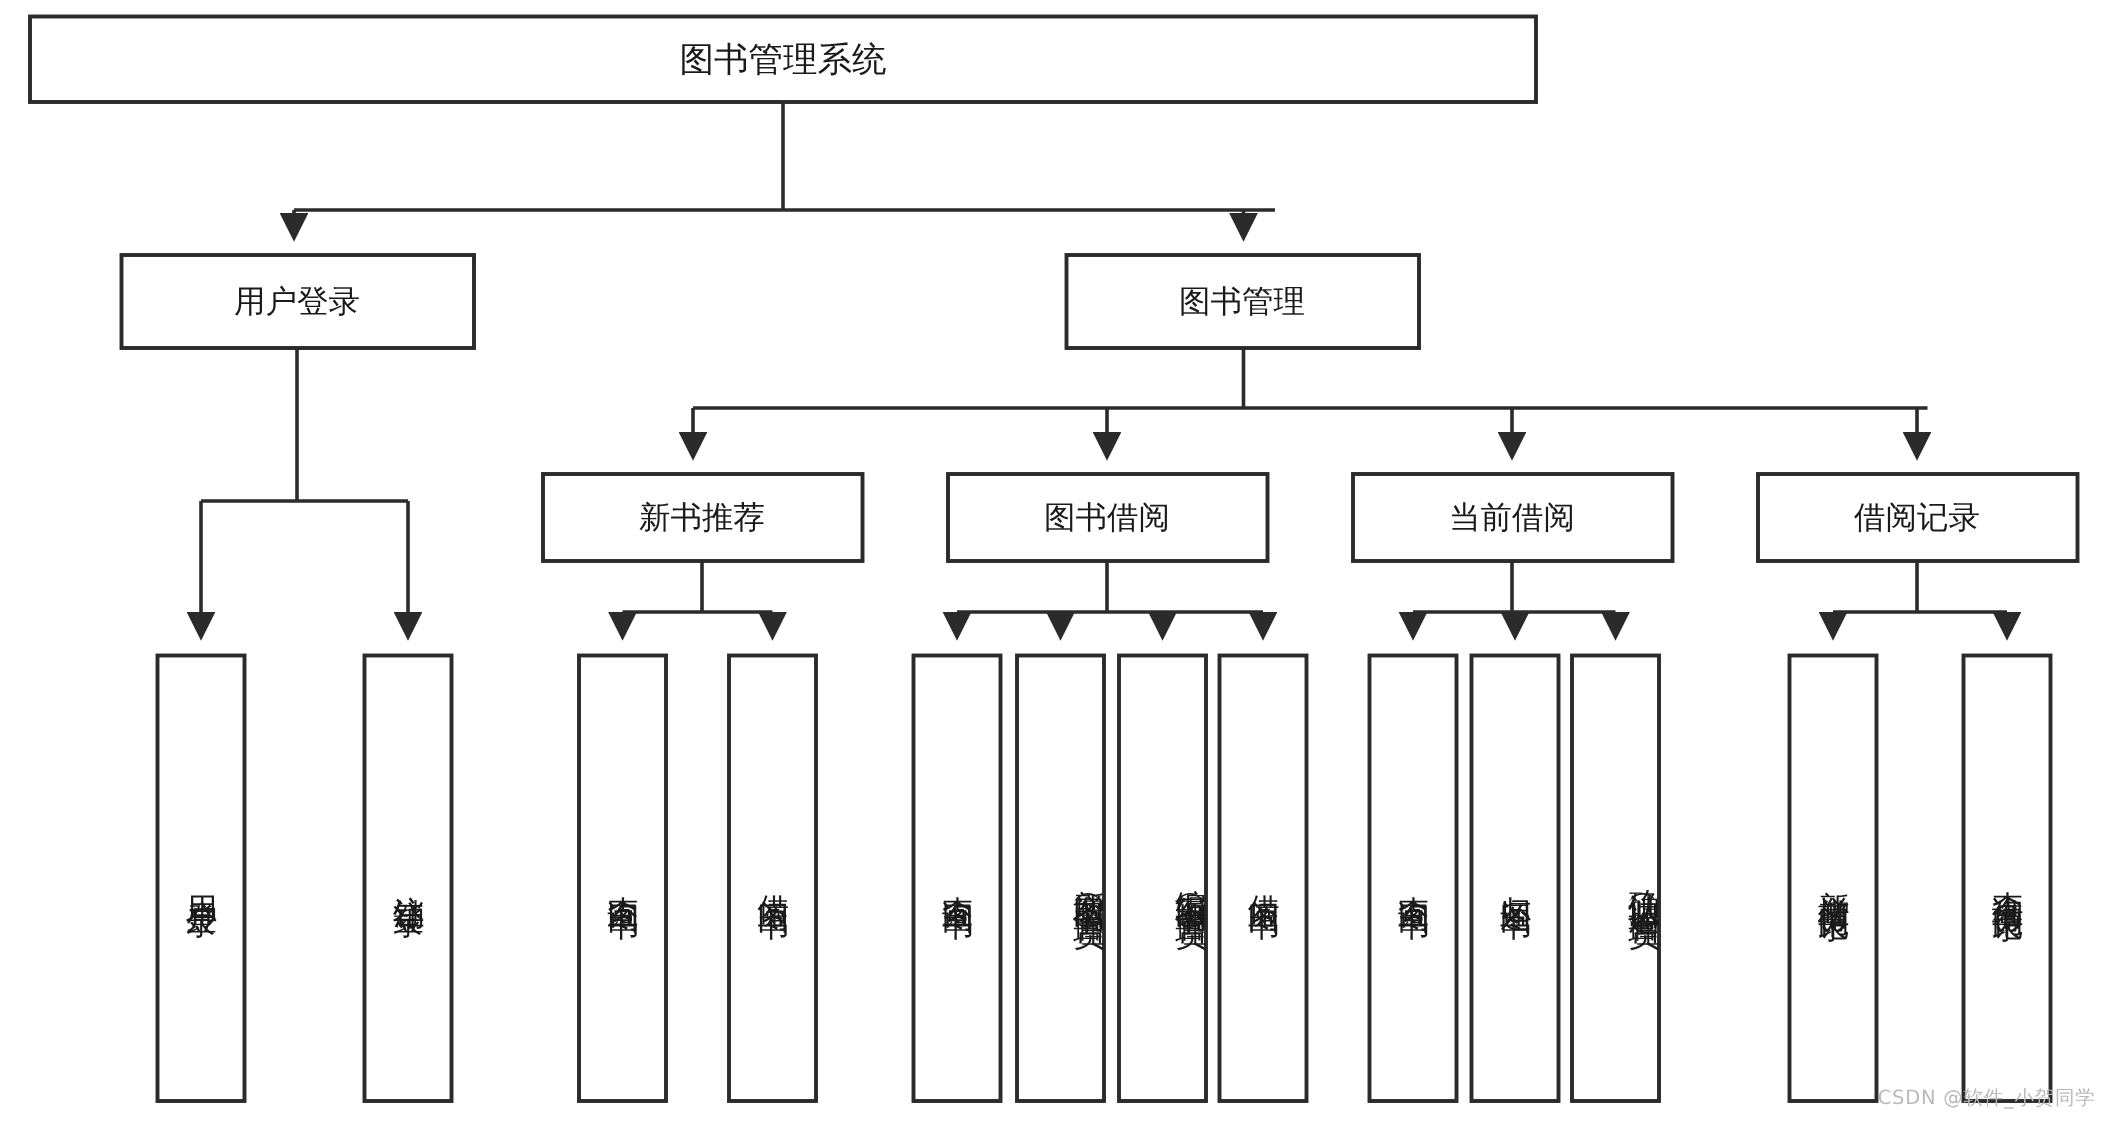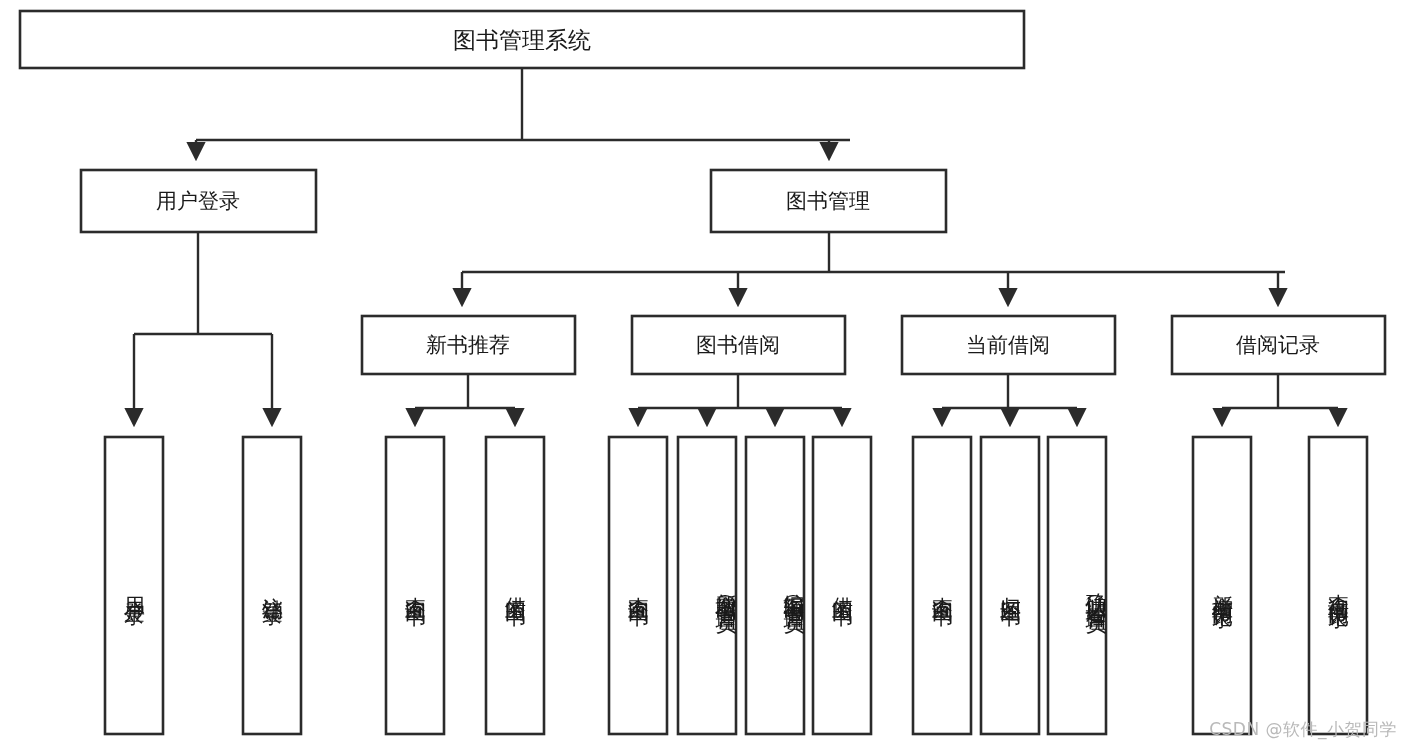--- a/index.html
+++ b/index.html
@@ -65,21 +65,21 @@
     color: #1a1a1a;
     font-family: "DejaVu Sans", "Liberation Sans", sans-serif;
     line-height: 1;
     pointer-events: none;
     white-space: nowrap;
   }
   .watermark {
     position: absolute;
     right: 8px;
     bottom: 6px;
-    font-size: 17px;
+    font-size: 13px;
     color: #b9b9b9;
     font-family: "DejaVu Sans", "Liberation Sans", sans-serif;
     letter-spacing: 0.5px;
     user-select: none;
     text-align: right;
   }
 </style>
 </head>
 <body>
 

